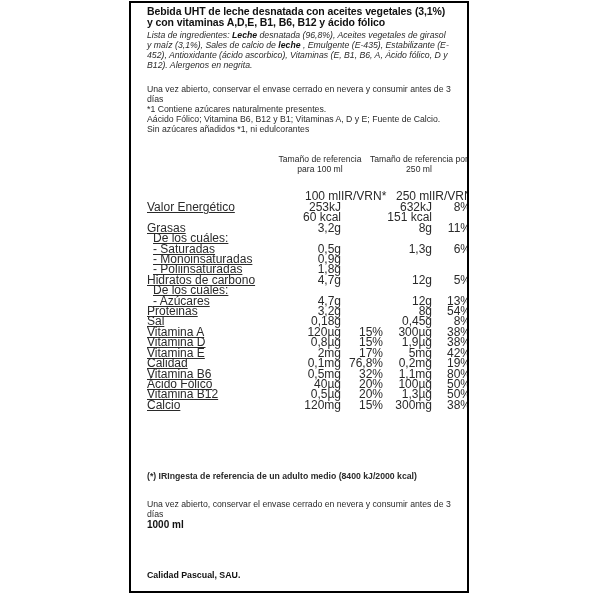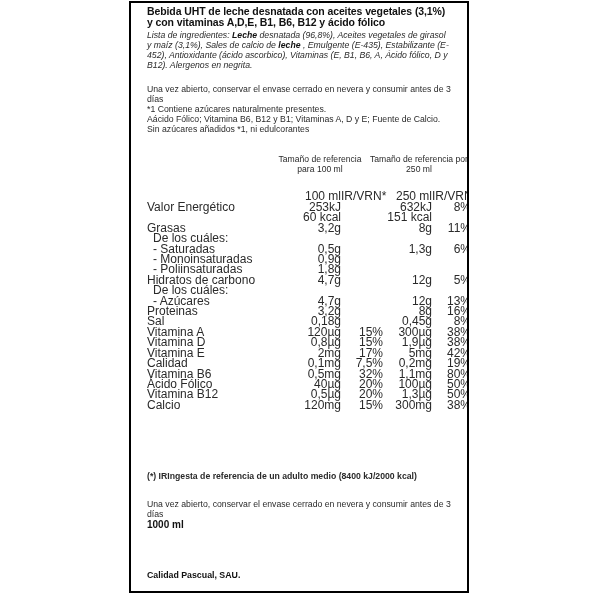--- a/index.html
+++ b/index.html
@@ -37,21 +37,21 @@
     margin-top:16px; width:324px;
     border-collapse:collapse; table-layout:fixed;
     font-size:12px;
   }
   table.nutri th, table.nutri td {
     padding:0; font-weight:normal; white-space:nowrap;
     line-height:10.4px; height:10.4px;
     text-align:right; overflow:visible;
   }
   table.nutri thead th { height:11px; line-height:11px; }
-  table.nutri th:first-child, table.nutri td:first-child { text-align:left; }
+  table.nutri th:first-child, table.nutri td:first-child { text-align:left;text-decoration:underline; }
   table.nutri td.indent { padding-left:6px; }
   col.c-label { width:146px; }
   col.c-v100 { width:48px; }
   col.c-p100 { width:42px; }
   col.c-v250 { width:49px; }
   col.c-p250 { width:39px; }
 
   .ref-note { margin-top:61px;font-weight:bold; }
   .storage2 { margin-top:18px; }
   .net-volume { margin-top:0; font-size:10px; font-weight:bold; color:#111; line-height:11px; }
@@ -171,21 +171,21 @@
           <td>4,7g</td>
           <td></td>
           <td>12g</td>
           <td>13%</td>
         </tr>
         <tr>
           <td>Proteinas</td>
           <td>3,2g</td>
           <td></td>
           <td>8g</td>
-          <td>16%</td>
+          <td>54%</td>
         </tr>
         <tr>
           <td>Sal</td>
           <td>0,18g</td>
           <td></td>
           <td>0,45g</td>
           <td>8%</td>
         </tr>
         <tr>
           <td>Vitamina A</td>
@@ -204,21 +204,21 @@
         <tr>
           <td>Vitamina E</td>
           <td>2mg</td>
           <td>17%</td>
           <td>5mg</td>
           <td>42%</td>
         </tr>
         <tr>
           <td>Calidad</td>
           <td>0,1mg</td>
-          <td>7,5%</td>
+          <td>76,8%</td>
           <td>0,2mg</td>
           <td>19%</td>
         </tr>
         <tr>
           <td>Vitamina B6</td>
           <td>0,5mg</td>
           <td>32%</td>
           <td>1,1mg</td>
           <td>80%</td>
         </tr>

